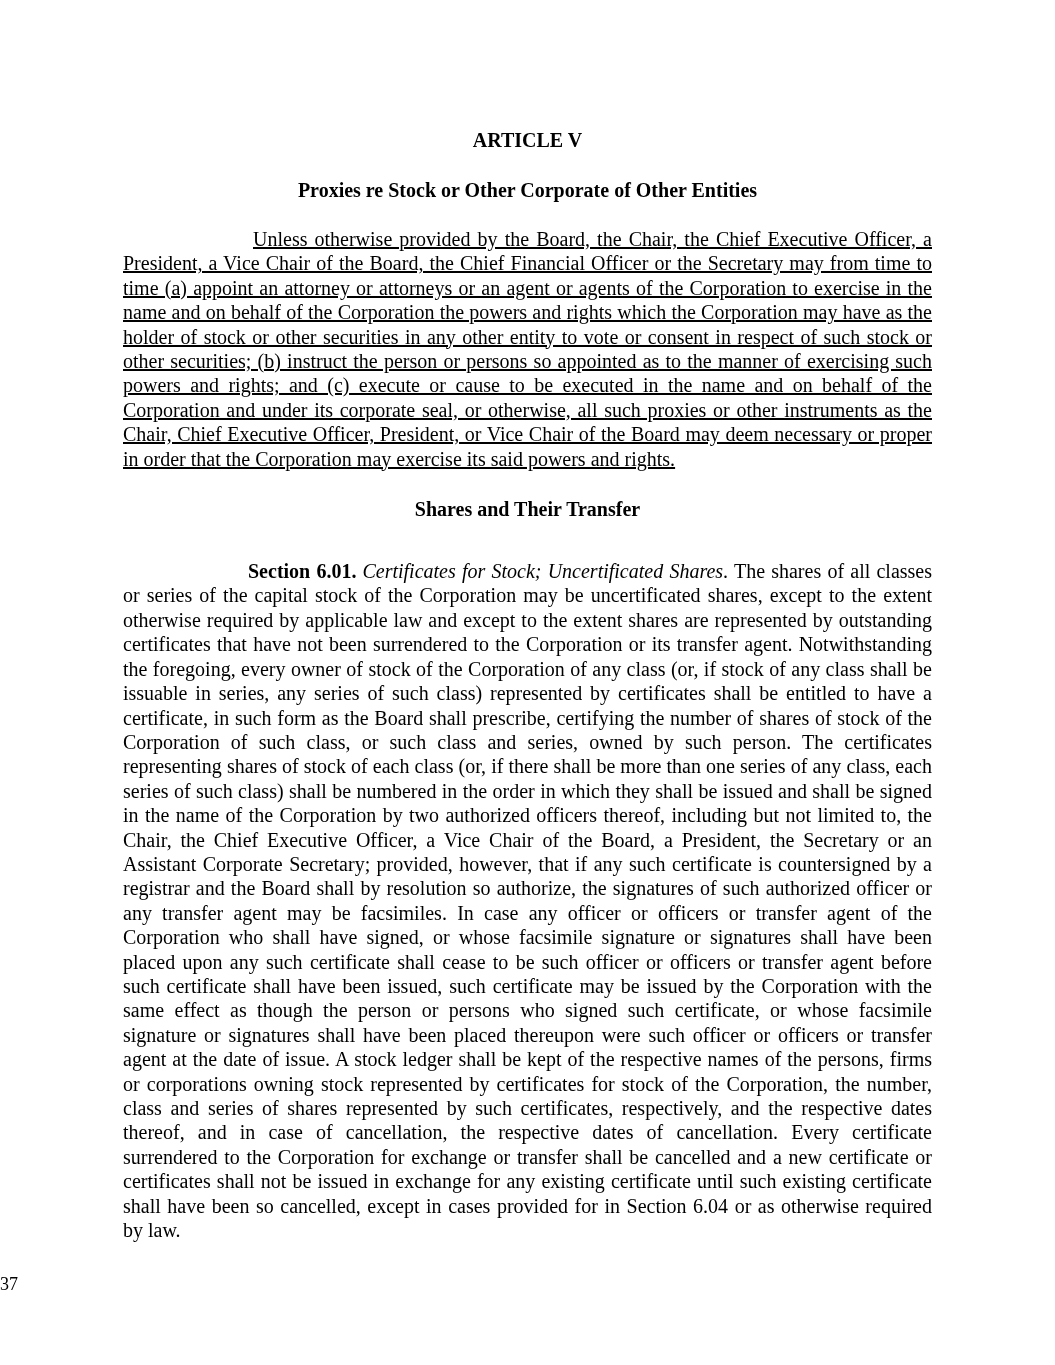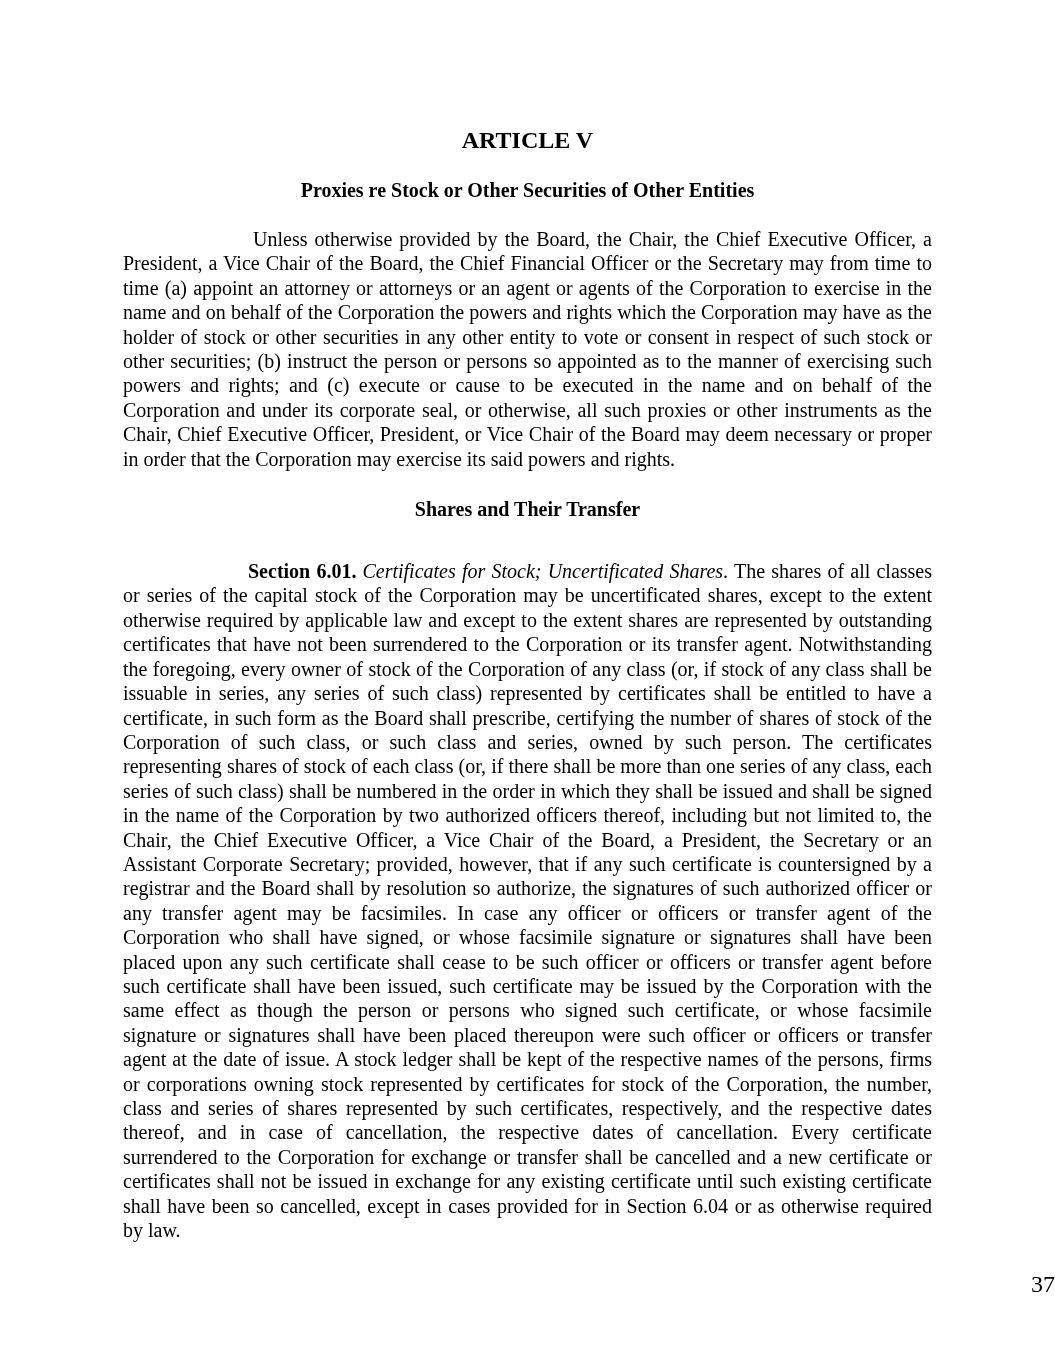--- a/index.html
+++ b/index.html
@@ -17,61 +17,61 @@
     position: relative;
     width: 1055px;
     height: 1365px;
     box-sizing: border-box;
     padding: 128px 123px 0 123px;
     overflow: hidden;
     background: #ffffff;
   }
   .heading {
     margin: 0;
-    font-size: 24px;
+    font-size: 20px;
     line-height: 24px;
     font-weight: bold;
     text-align: center;
   }
   .subheading {
     margin: 26px 0 0 0;
     font-size: 20px;
     line-height: 24px;
     font-weight: bold;
     text-align: center;
   }
   .body-para {
     margin: 25px 0 0 0;
     font-size: 20px;
     line-height: 24.4px;
     text-align: justify;
   }
-  .indent1 { text-indent: 130px; }
+  .indent1 { text-indent: 130px; text-decoration: underline; }
   .indent2 { text-indent: 125px; margin-top: 38px; }
   .bold-lead { font-weight: bold; margin-right: 0.3em; }
   .italic { font-style: italic; }
   .spacer-block { margin-top: 25px; }
   .page-footer {
     position: absolute;
     top: 1272px;
     left: 0;
     width: 1055px;
-    text-align: right;
-    font-size: 24px;
+    text-align: left;
+    font-size: 18px;
     line-height: 24px;
   }
 </style>
 </head>
 <body>
 
 <div class="page">
 
   <h1 class="heading">ARTICLE V</h1>
 
-  <h2 class="subheading">Proxies re Stock or Other Securities of Other Entities</h2>
+  <h2 class="subheading">Proxies re Stock or Other Corporate of Other Entities</h2>
 
   <p class="body-para indent1">Unless otherwise provided by the Board, the Chair, the Chief Executive Officer, a President, a Vice Chair of the Board, the Chief Financial Officer or the Secretary may from time to time (a) appoint an attorney or attorneys or an agent or agents of the Corporation to exercise in the name and on behalf of the Corporation the powers and rights which the Corporation may have as the holder of stock or other securities in any other entity to vote or consent in respect of such stock or other securities; (b) instruct the person or persons so appointed as to the manner of exercising such powers and rights; and (c) execute or cause to be executed in the name and on behalf of the Corporation and under its corporate seal, or otherwise, all such proxies or other instruments as the Chair, Chief Executive Officer, President, or Vice Chair of the Board may deem necessary or proper in order that the Corporation may exercise its said powers and rights.</p>
 
 
   <h2 class="subheading">Shares and Their Transfer</h2>
 
   <p class="body-para indent2"><span class="bold-lead">Section 6.01.</span><span class="italic">Certificates for Stock; Uncertificated Shares</span><span>. The shares of all classes or series of the capital stock of the Corporation may be uncertificated shares, except to the extent otherwise required by applicable law and except to the extent shares are represented by outstanding certificates that have not been surrendered to the Corporation or its transfer agent. Notwithstanding the foregoing, every owner of stock of the Corporation of any class (or, if stock of any class shall be issuable in series, any series of such class) represented by certificates shall be entitled to have a certificate, in such form as the Board shall prescribe, certifying the number of shares of stock of the Corporation of such class, or such class and series, owned by such person. The certificates representing shares of stock of each class (or, if there shall be more than one series of any class, each series of such class) shall be numbered in the order in which they shall be issued and shall be signed in the name of the Corporation by two authorized officers thereof, including but not limited to, the Chair, the Chief Executive Officer, a Vice Chair of the Board, a President, the Secretary or an Assistant Corporate Secretary; provided, however, that if any such certificate is countersigned by a registrar and the Board shall by resolution so authorize, the signatures of such authorized officer or any transfer agent may be facsimiles. In case any officer or officers or transfer agent of the Corporation who shall have signed, or whose facsimile signature or signatures shall have been placed upon any such certificate shall cease to be such officer or officers or transfer agent before such certificate shall have been issued, such certificate may be issued by the Corporation with the same effect as though the person or persons who signed such certificate, or whose facsimile signature or signatures shall have been placed thereupon were such officer or officers or transfer agent at the date of issue. A stock ledger shall be kept of the respective names of the persons, firms or corporations owning stock represented by certificates for stock of the Corporation, the number, class and series of shares represented by such certificates, respectively, and the respective dates thereof, and in case of cancellation, the respective dates of cancellation. Every certificate surrendered to the Corporation for exchange or transfer shall be cancelled and a new certificate or certificates shall not be issued in exchange for any existing certificate until such existing certificate shall have been so cancelled, except in cases provided for in Section 6.04 or as otherwise required by law.</span></p>
 
   <div class="page-footer">37</div>
 

